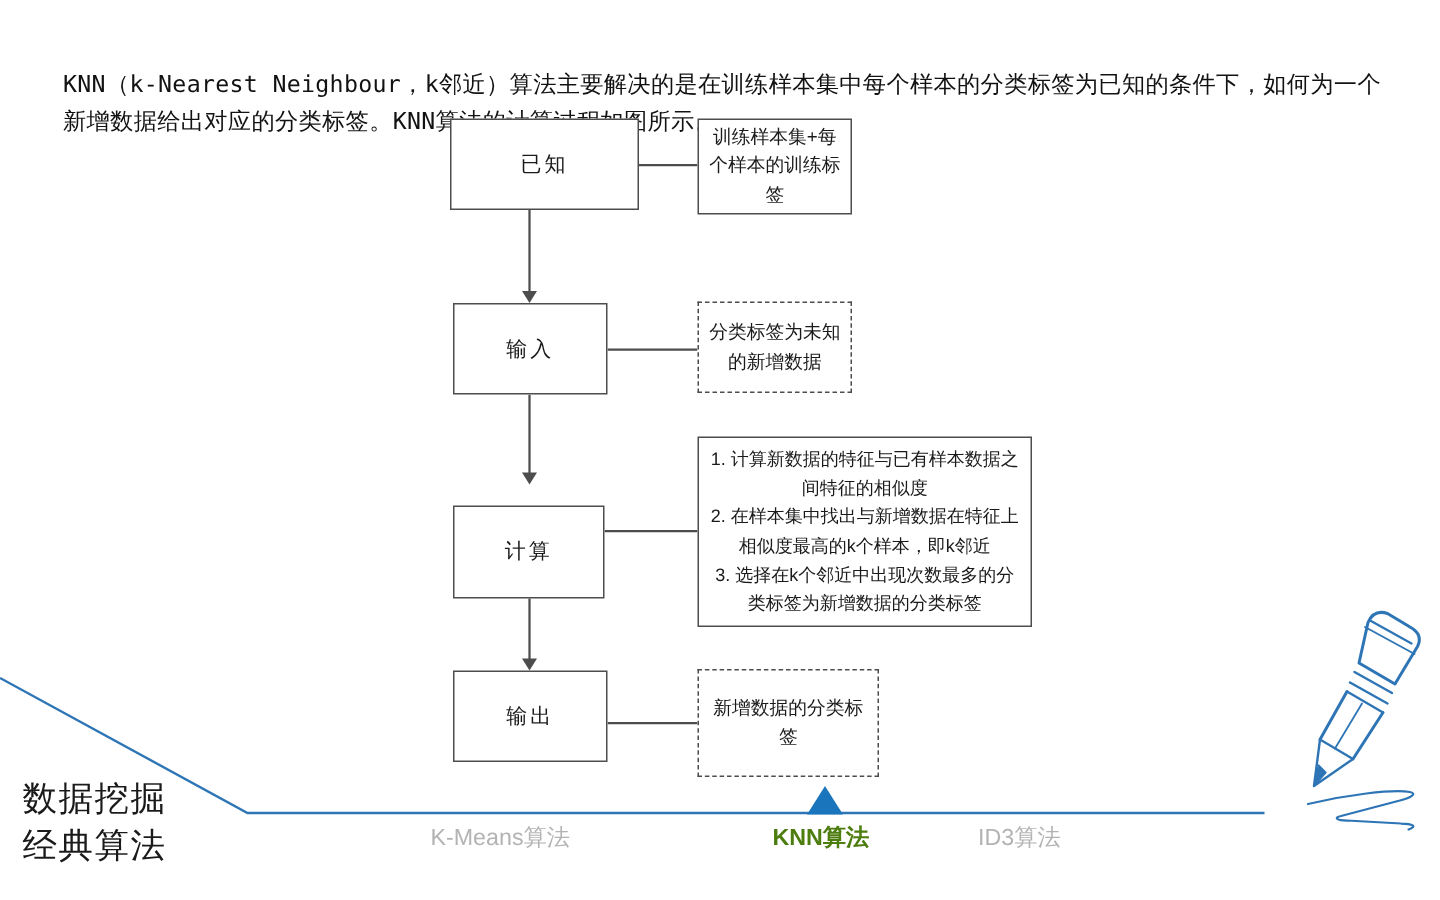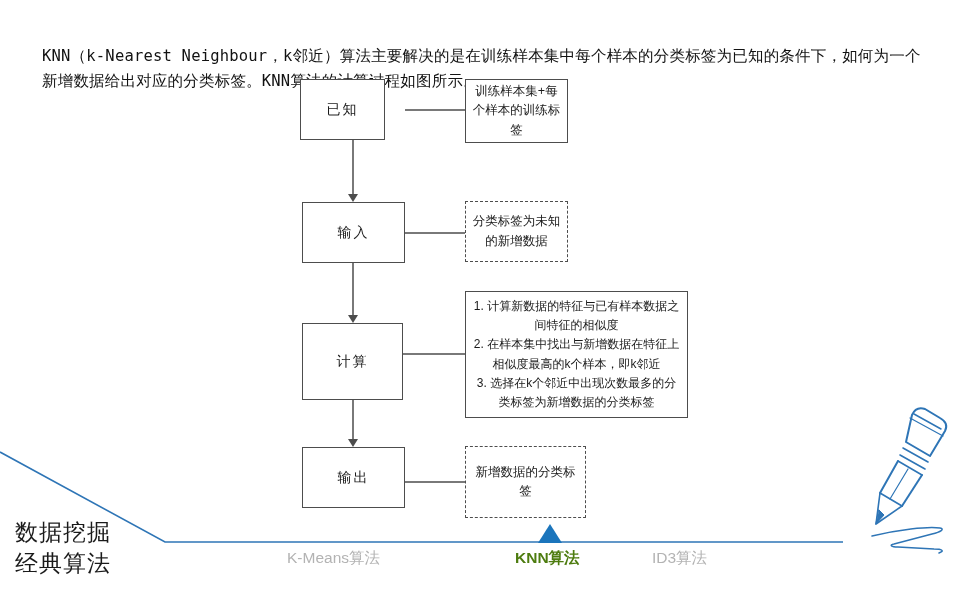--- a/index.html
+++ b/index.html
@@ -12,23 +12,23 @@
   
   .box{position:absolute;border:1.5px solid #4d4d4d;background:#fff;
        display:flex;align-items:center;justify-content:center;
        text-align:center;color:#1a1a1a;box-sizing:border-box;}
   .box.dashed{border:1.4px dashed #4d4d4d;}
   .step{font-size:14px;letter-spacing:2px;}
   .anno{font-size:12.5px;line-height:1.55;padding:3px 5px;}
   .steps-list{font-size:12px;line-height:1.6;padding:22px 7px;
               flex-direction:column;}
   .steps-list div{width:100%;}
-  #flow-known  {left:300px;top:79px; width:85px;height:61px;}
+  #flow-known  {left:300px;top:79px; width:126px;height:61px;}
   #flow-input  {left:302px;top:202px;width:103px;height:61px;}
-  #flow-compute{left:302px;top:323px;width:101px;height:77px;}
+  #flow-compute{left:302px;top:337px;width:101px;height:62px;}
   #flow-output {left:302px;top:447px;width:103px;height:61px;}
   #anno-training{left:465px;top:79px; width:103px;height:64px;}
   #anno-newdata {left:465px;top:201px;width:103px;height:61px;}
   #anno-steps   {left:465px;top:291px;width:223px;height:127px;}
   #anno-label   {left:465px;top:446px;width:121px;height:72px;}
   
   .overlay{position:absolute;left:0;top:0;width:960px;height:600px;pointer-events:none;}
   
   .deck-title{position:absolute;left:15px;top:517px;font-size:23px;line-height:1.34;
               color:#1a1a1a;font-weight:400;letter-spacing:1px;}

